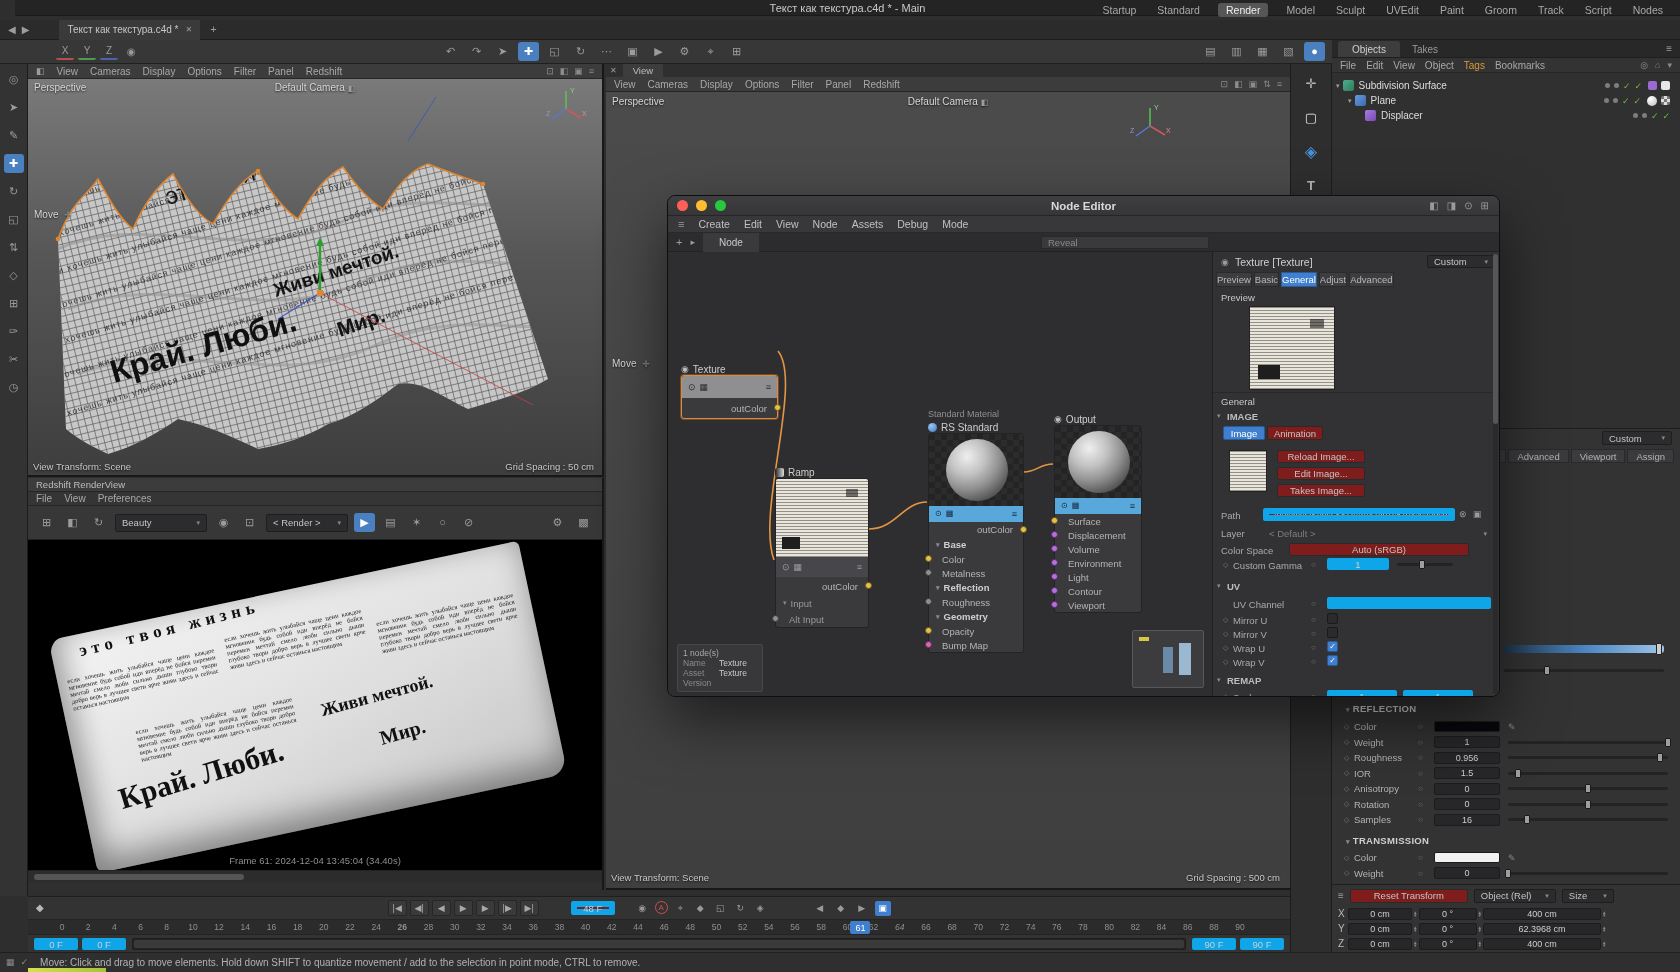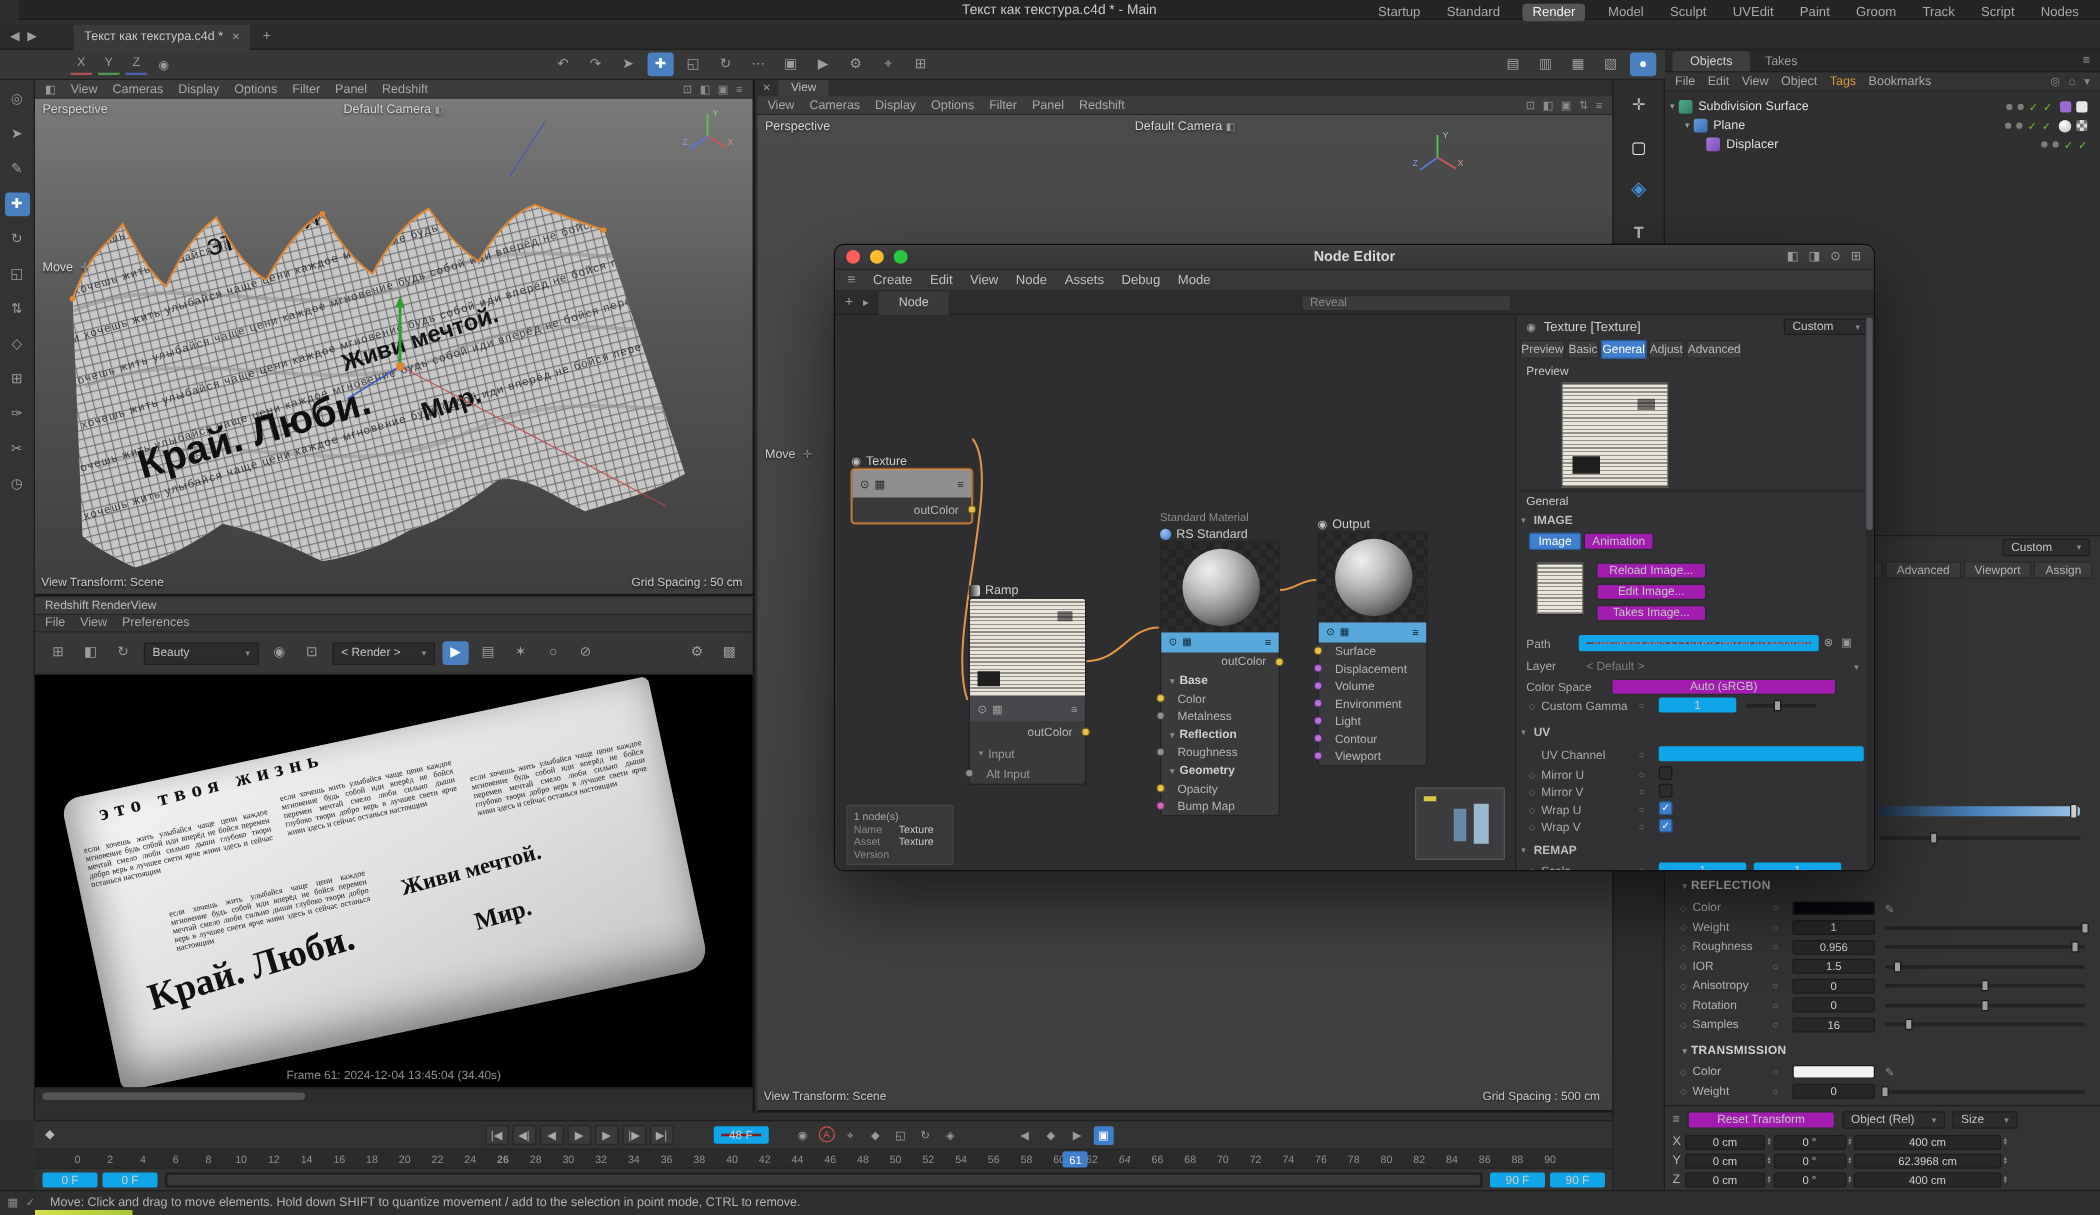--- a/index.html
+++ b/index.html
@@ -27,21 +27,21 @@
 .strip-icon.active{background:#4a80c0;color:#fff}
 
 .vp-header{position:absolute;left:0;top:0;right:0;height:15px;background:#3c3c3c;border-bottom:1px solid #262626;display:flex;align-items:center;gap:12px;padding:0 8px;font-size:10px;color:#a8a8a8}
 .vmenu-item{color:#a8a8a8;font-size:10px}
 .vp-mini{margin-left:auto;display:flex;gap:6px}
 .vp-mini-icon{font-size:9px;color:#8b8b8b}
 .hud{position:absolute;color:#d6d6d6;font-size:10px;text-shadow:0 1px 2px rgba(0,0,0,.7)}
 .hud-dim{position:absolute;color:#c9c9c9;font-size:9.5px;text-shadow:0 1px 2px rgba(0,0,0,.7)}
 
 .field{background:#7f1d1d;border:6px solid #0ea5e9;border-radius:2px;color:#cecece;font-size:9.5px;display:flex;align-items:center;justify-content:center}
-.btn{background:#a21caf;border:1px solid #2a2a2c;border-radius:2px;color:#c4c4c4;font-size:9.5px;display:flex;align-items:center;justify-content:center}
+.btn{background:#7f1d1d;border:1px solid #2a2a2c;border-radius:2px;color:#c4c4c4;font-size:9.5px;display:flex;align-items:center;justify-content:center}
 .btn.blue{background:#3f7fce;border-color:#2a5a96;color:#fff}
 .dd{background:#2c2c2e;border:1px solid #1e1e20;border-radius:2px;color:#c4c4c4;font-size:9.5px;display:flex;align-items:center;padding:0 6px;justify-content:space-between}
 .caret{font-size:7px;color:#8a8a8a}
 
 #node-window{position:absolute;left:667px;top:195px;width:833px;height:502px;background:#323234;border:1px solid #0e0e10;border-radius:8px;box-shadow:0 25px 60px rgba(0,0,0,.55);z-index:40;overflow:hidden}
 .traffic{width:11px;height:11px;border-radius:50%}
 .ne-menu-item{color:#c0c0c0;font-size:10.5px}
 .ne-cap-icon{font-size:10px;color:#9a9a9a}
 .node{position:absolute;font-size:9.5px}
 .node-title{display:flex;align-items:center;gap:4px;color:#cdcdcd;font-size:10px;height:12px}

